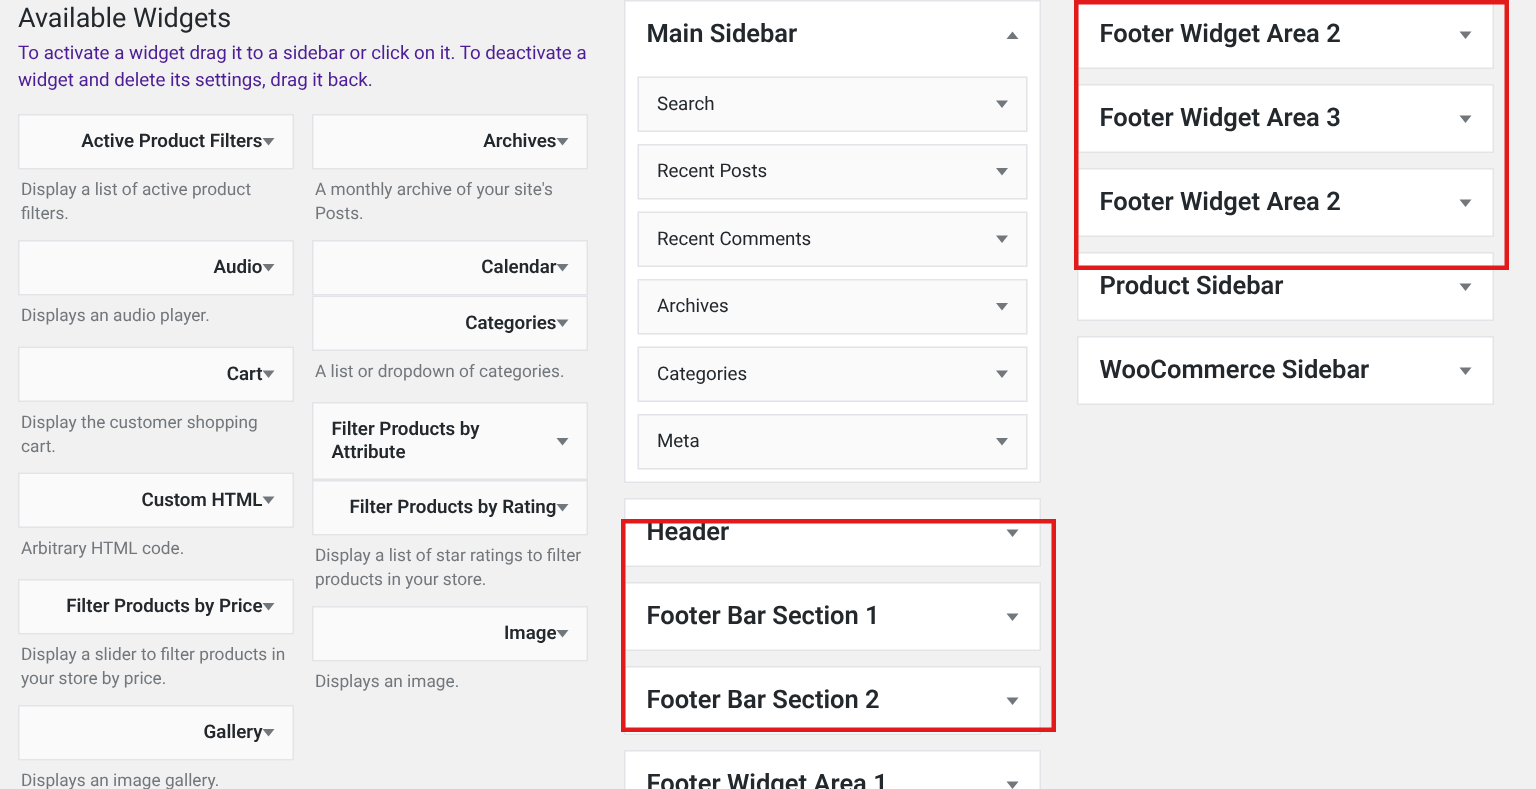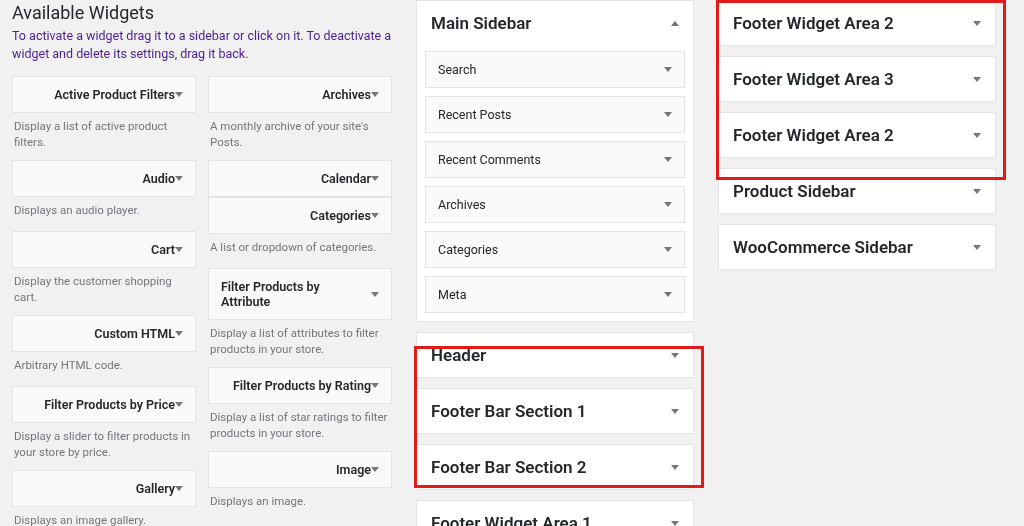--- a/index.html
+++ b/index.html
@@ -190,21 +190,20 @@
         <div class="widget-item">
           <span class="title">Categories</span>
           <span class="tri"></span>
         </div>
         <div class="widget-desc">A list or dropdown of categories.</div>
 
         <div class="widget-item">
           <span class="title">Filter Products by Attribute</span>
           <span class="tri"></span>
         </div>
-        <div class="widget-desc">Display a list of attributes to filter products in your store.</div>
 
         <div class="widget-item">
           <span class="title">Filter Products by Rating</span>
           <span class="tri"></span>
         </div>
         <div class="widget-desc">Display a list of star ratings to filter products in your store.</div>
 
         <div class="widget-item">
           <span class="title">Image</span>
           <span class="tri"></span>

